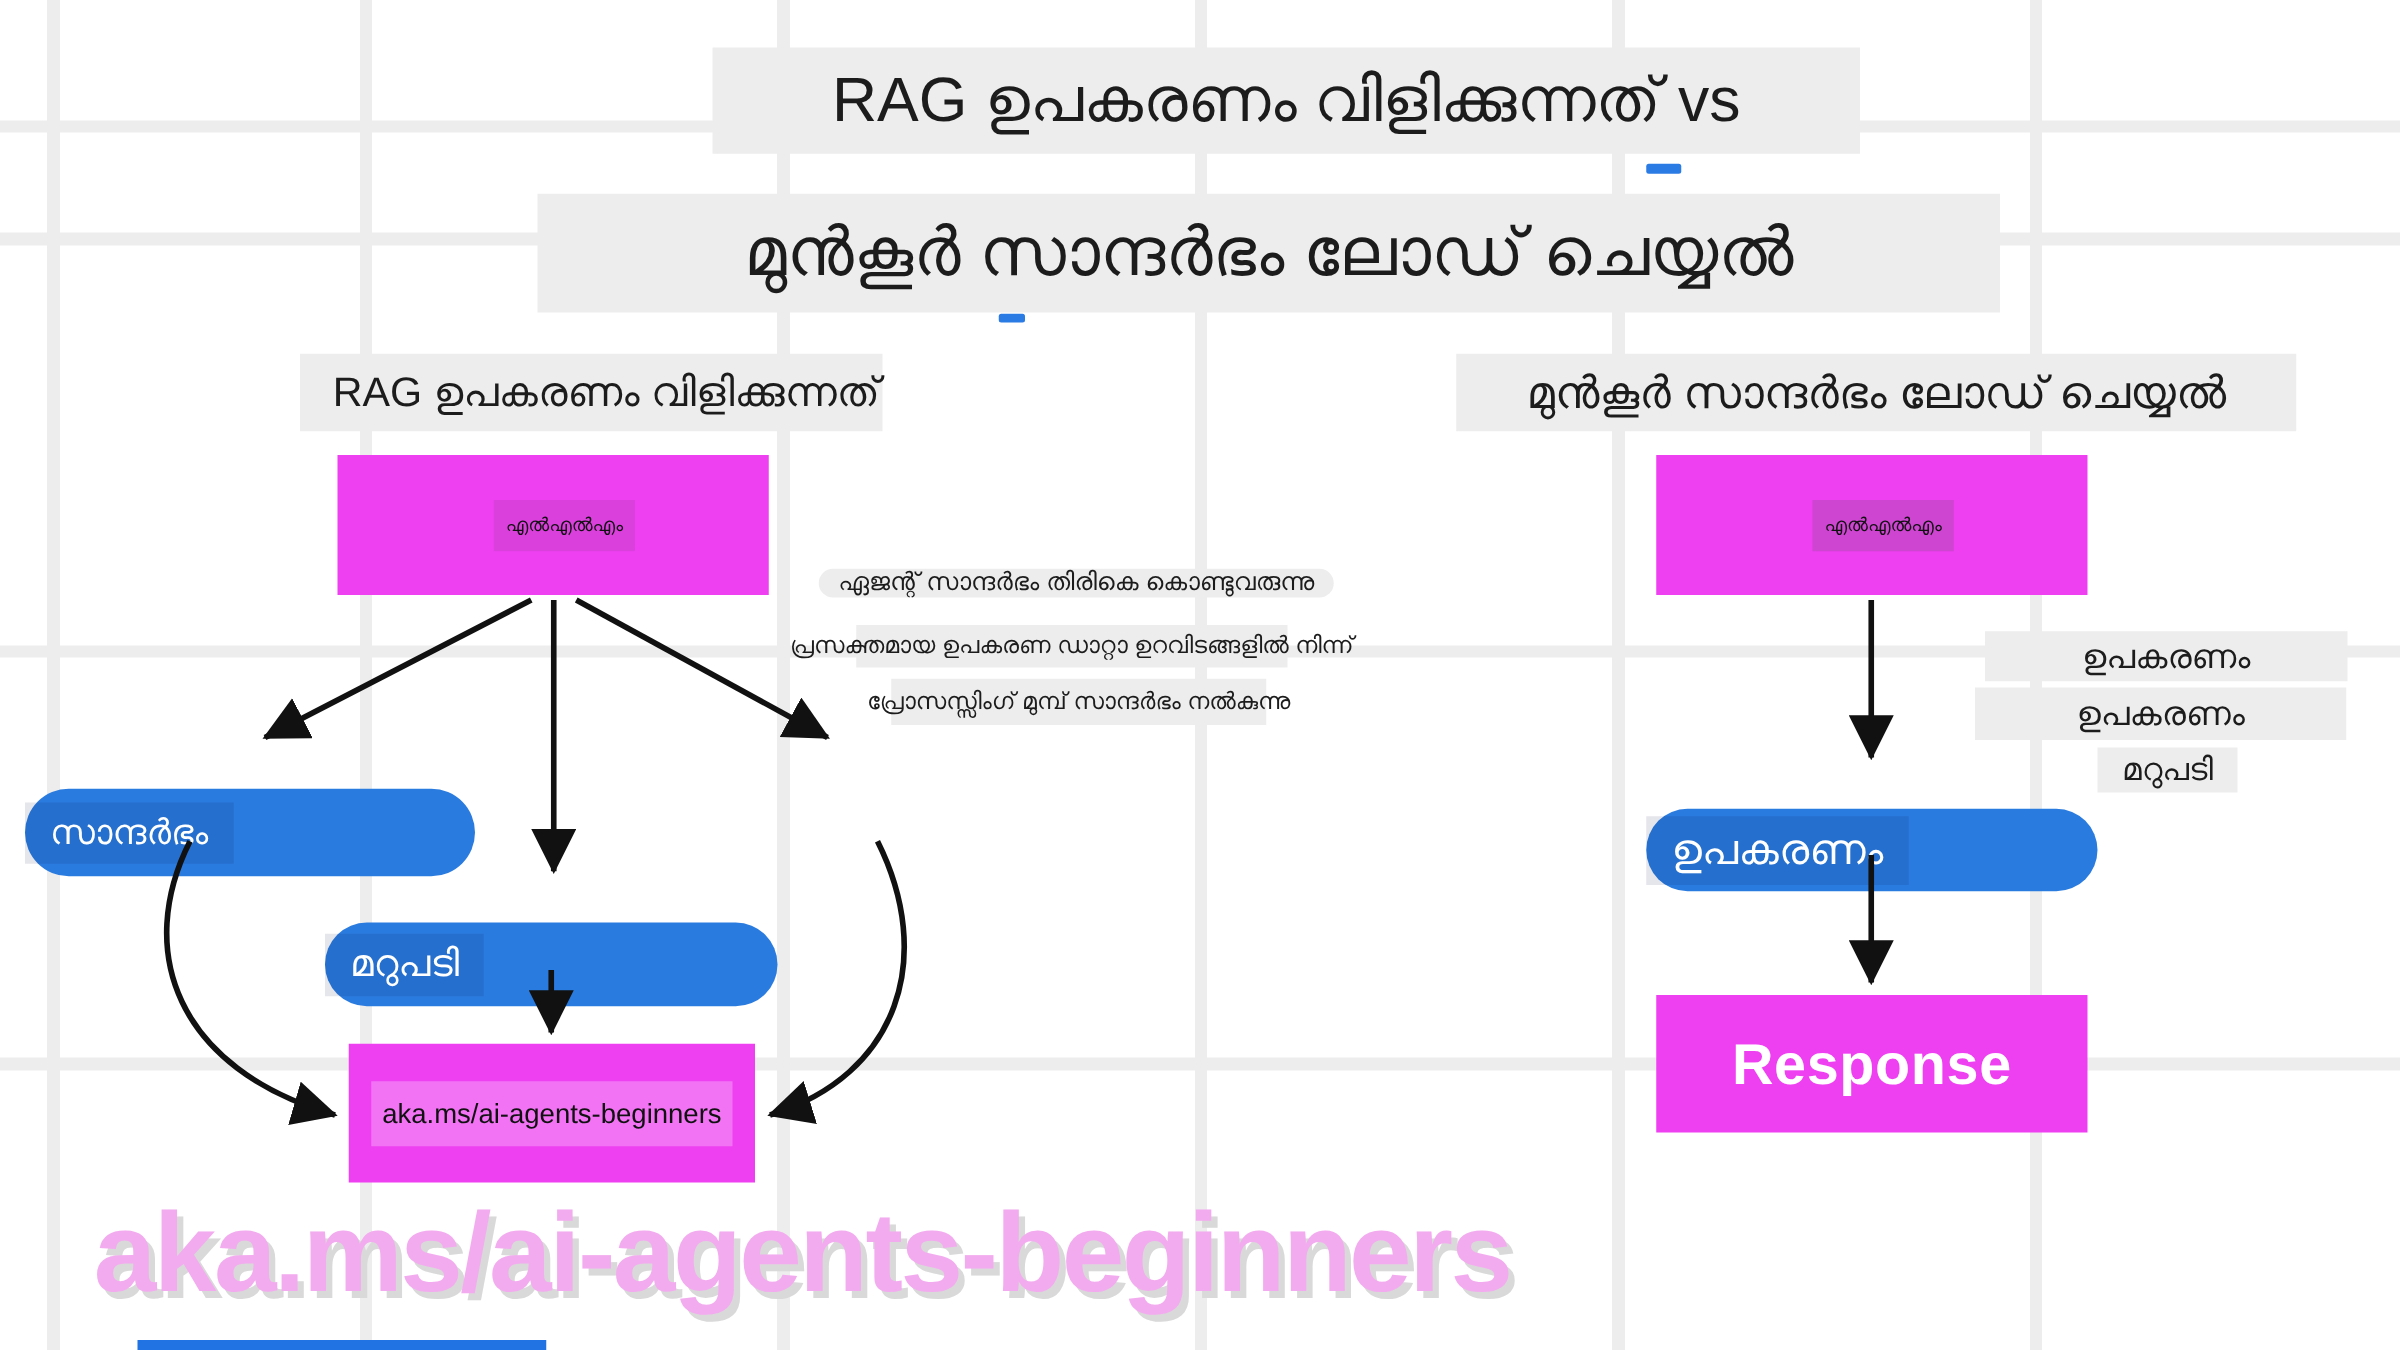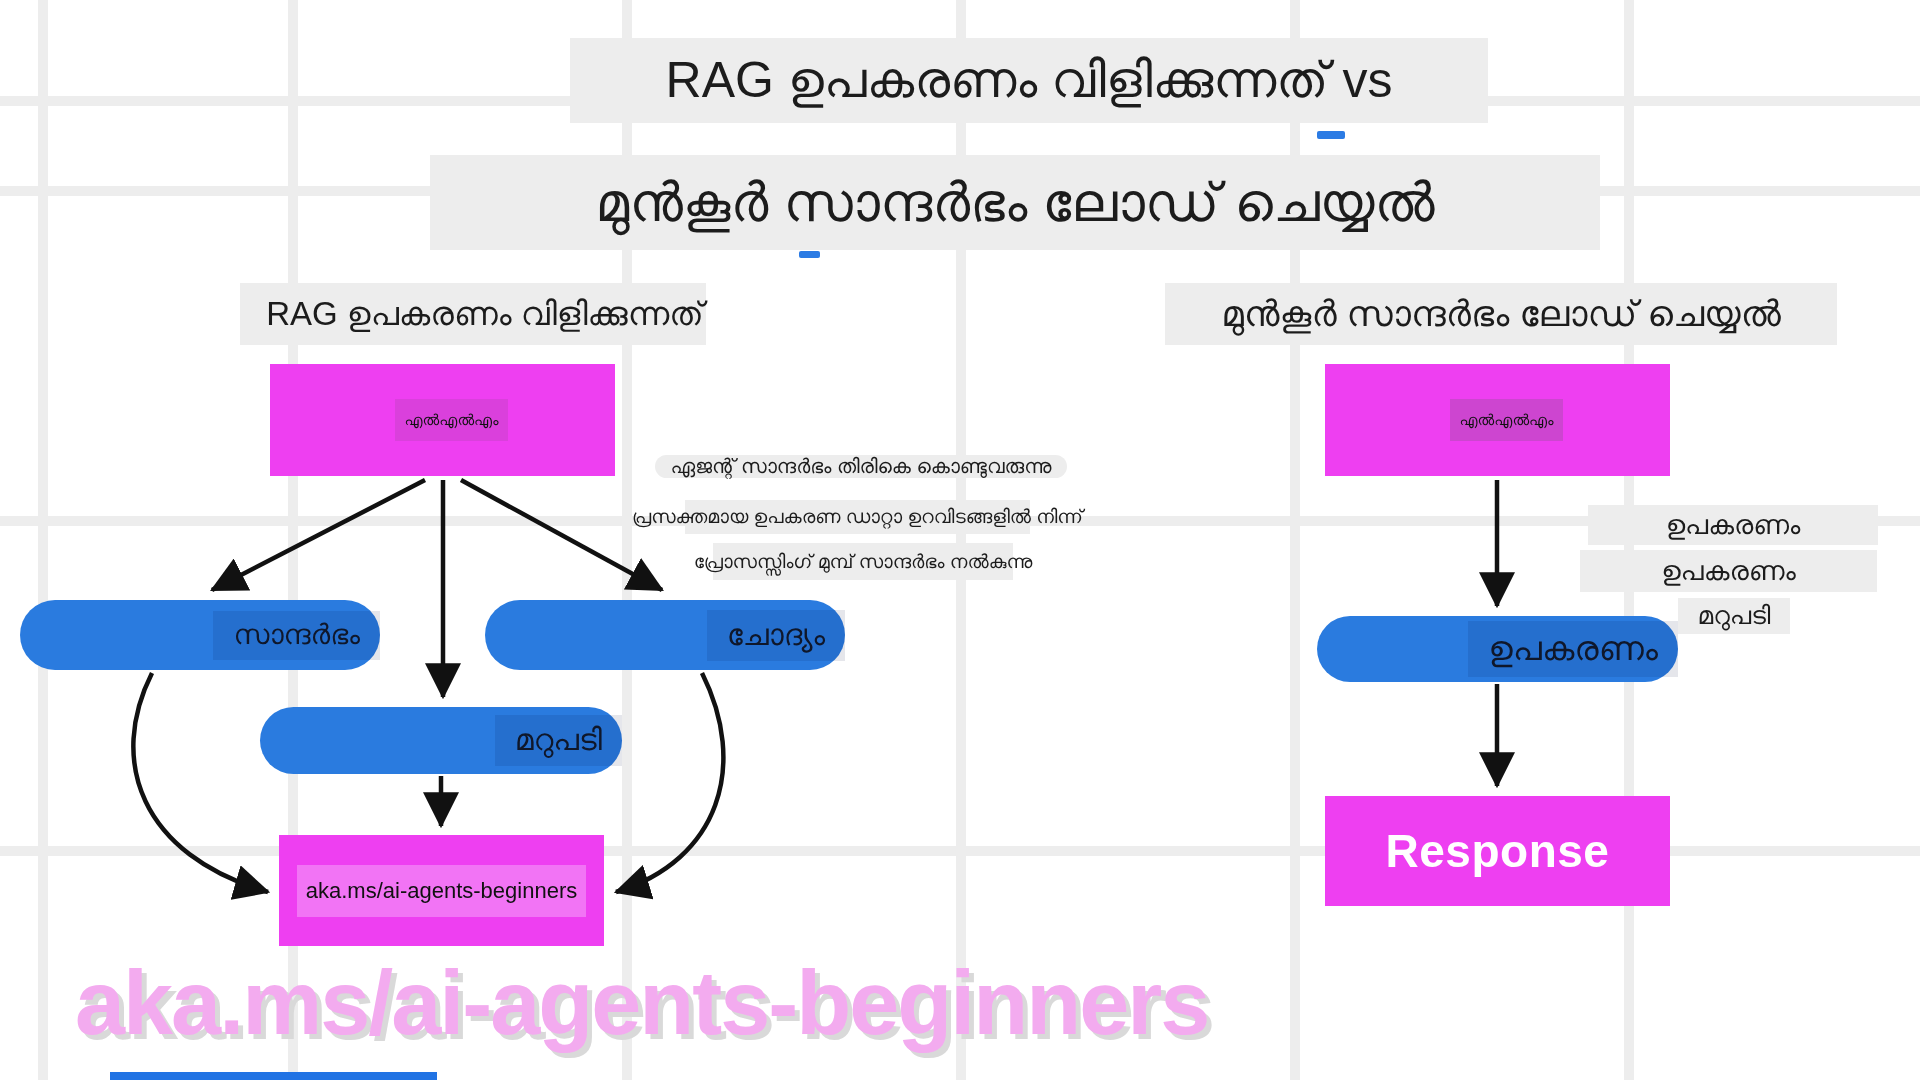--- a/index.html
+++ b/index.html
@@ -82,23 +82,24 @@
     letter-spacing: 0.5px;
   }
 
   
   .pill {
     position: absolute;
     background: #2A7BDF;
     border-radius: 36px;
     display: flex;
     align-items: center;
-    justify-content: flex-end;
-    color: #0f172a;
+    justify-content: flex-start;
+    color: #ffffff;
     z-index: 2;
+    margin-top: 31px;
   }
   .pill-context  { left: 20px;   top: 600px; width: 360px; height: 70px; font-size: 28px; }
   .pill-question { left: 485px;  top: 600px; width: 360px; height: 70px; font-size: 30px; }
   .pill-answer   { left: 260px;  top: 707px; width: 362px; height: 67px; font-size: 30px; }
   .pill-tool     { left: 1317px; top: 616px; width: 361px; height: 66px; font-size: 34px; }
   .pill-chip {
     background: rgba(0, 10, 60, 0.10);
     padding: 8px 20px;
     white-space: nowrap;
   }
@@ -156,23 +157,20 @@
     <span class="mchip">എൽഎൽഎം</span>
   </div>
 
   <div class="glabel note-1">ഏജന്റ് സാന്ദർഭം തിരികെ കൊണ്ടുവരുന്നു</div>
   <div class="glabel note-2">പ്രസക്തമായ ഉപകരണ ഡാറ്റാ ഉറവിടങ്ങളിൽ നിന്ന്</div>
   <div class="glabel note-3">പ്രോസസ്സിംഗ് മുമ്പ് സാന്ദർഭം നൽകുന്നു</div>
 
   <div class="pill pill-context">
     <span class="pill-chip">സാന്ദർഭം</span>
   </div>
-  <div class="pill pill-question">
-    <span class="pill-chip">ചോദ്യം</span>
-  </div>
   <div class="pill pill-answer">
     <span class="pill-chip">മറുപടി</span>
   </div>
 
   <div class="mbox mbox-result">
     <span class="result-chip">aka.ms/ai-agents-beginners</span>
   </div>
 
   <div class="glabel heading-right">മുൻകൂർ സാന്ദർഭം ലോഡ് ചെയ്യൽ</div>
 

